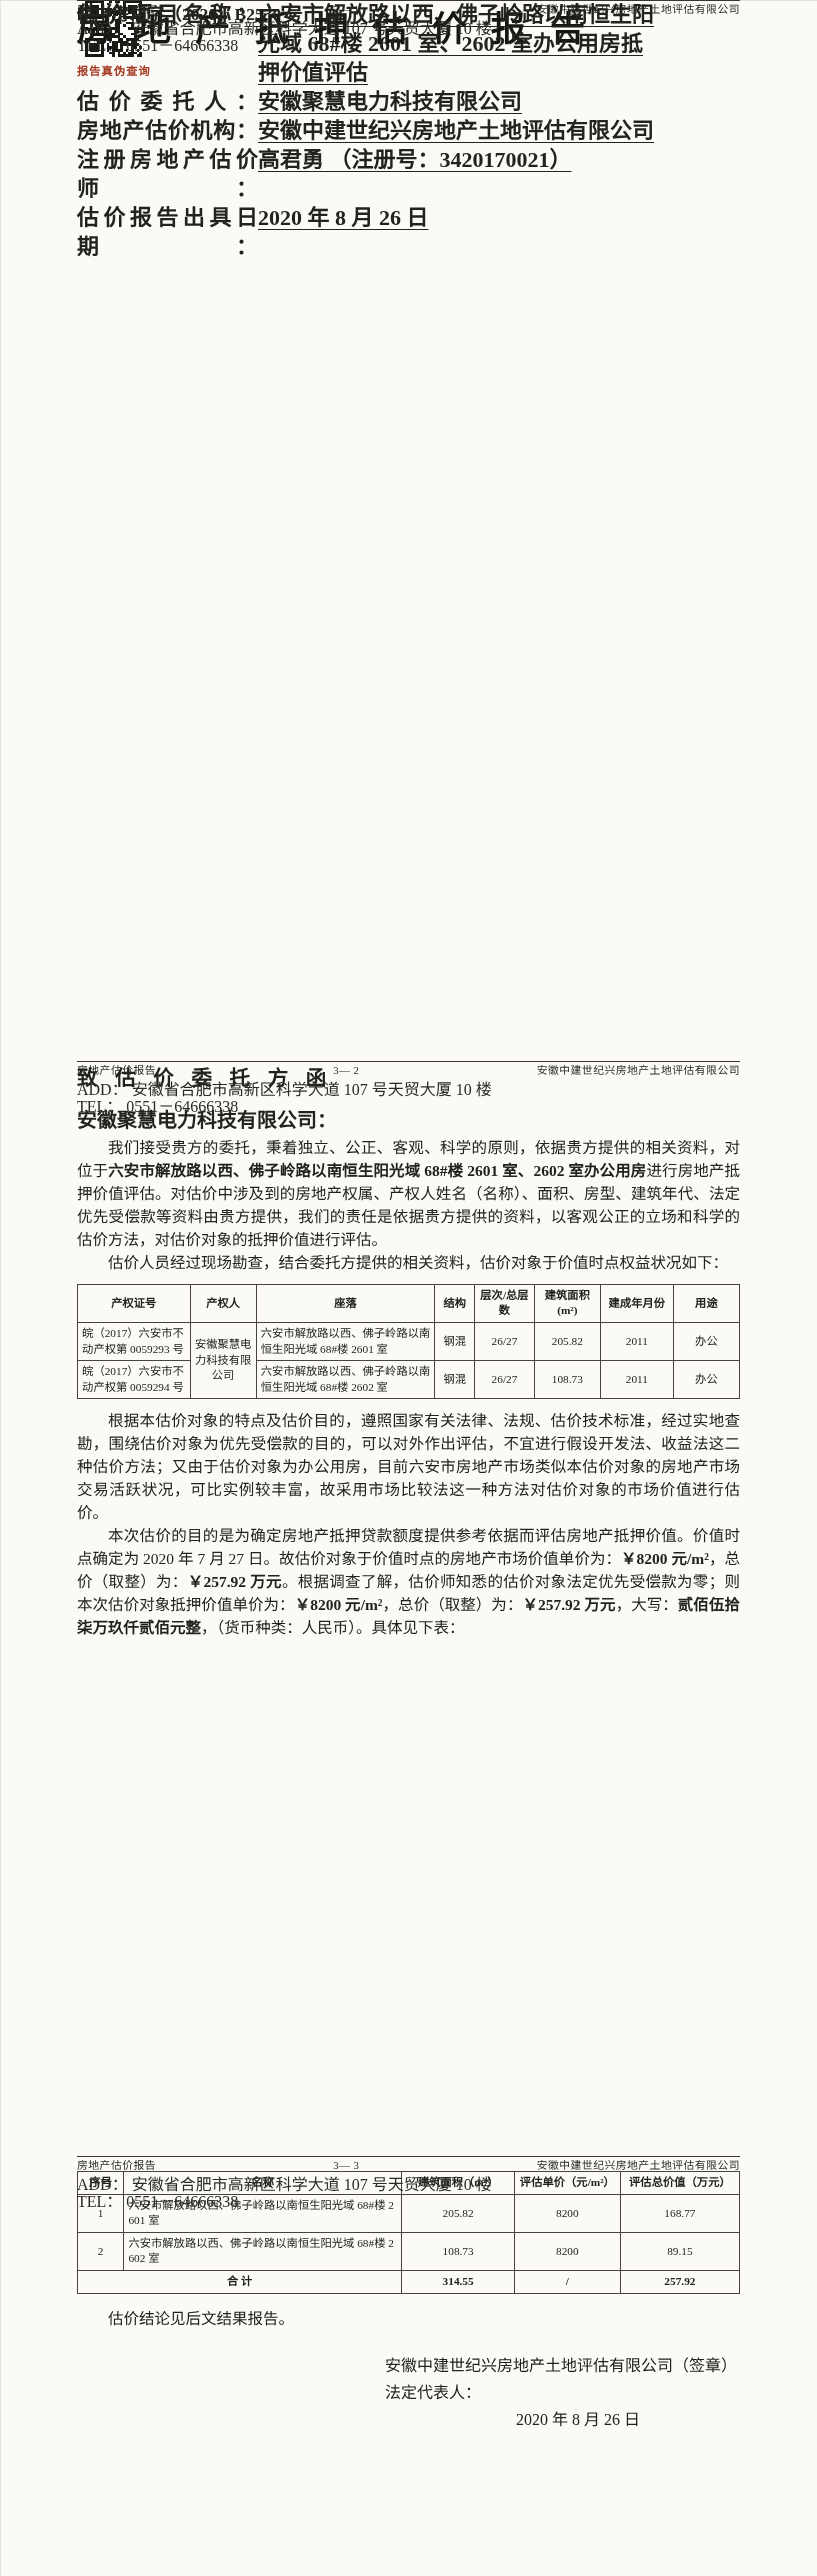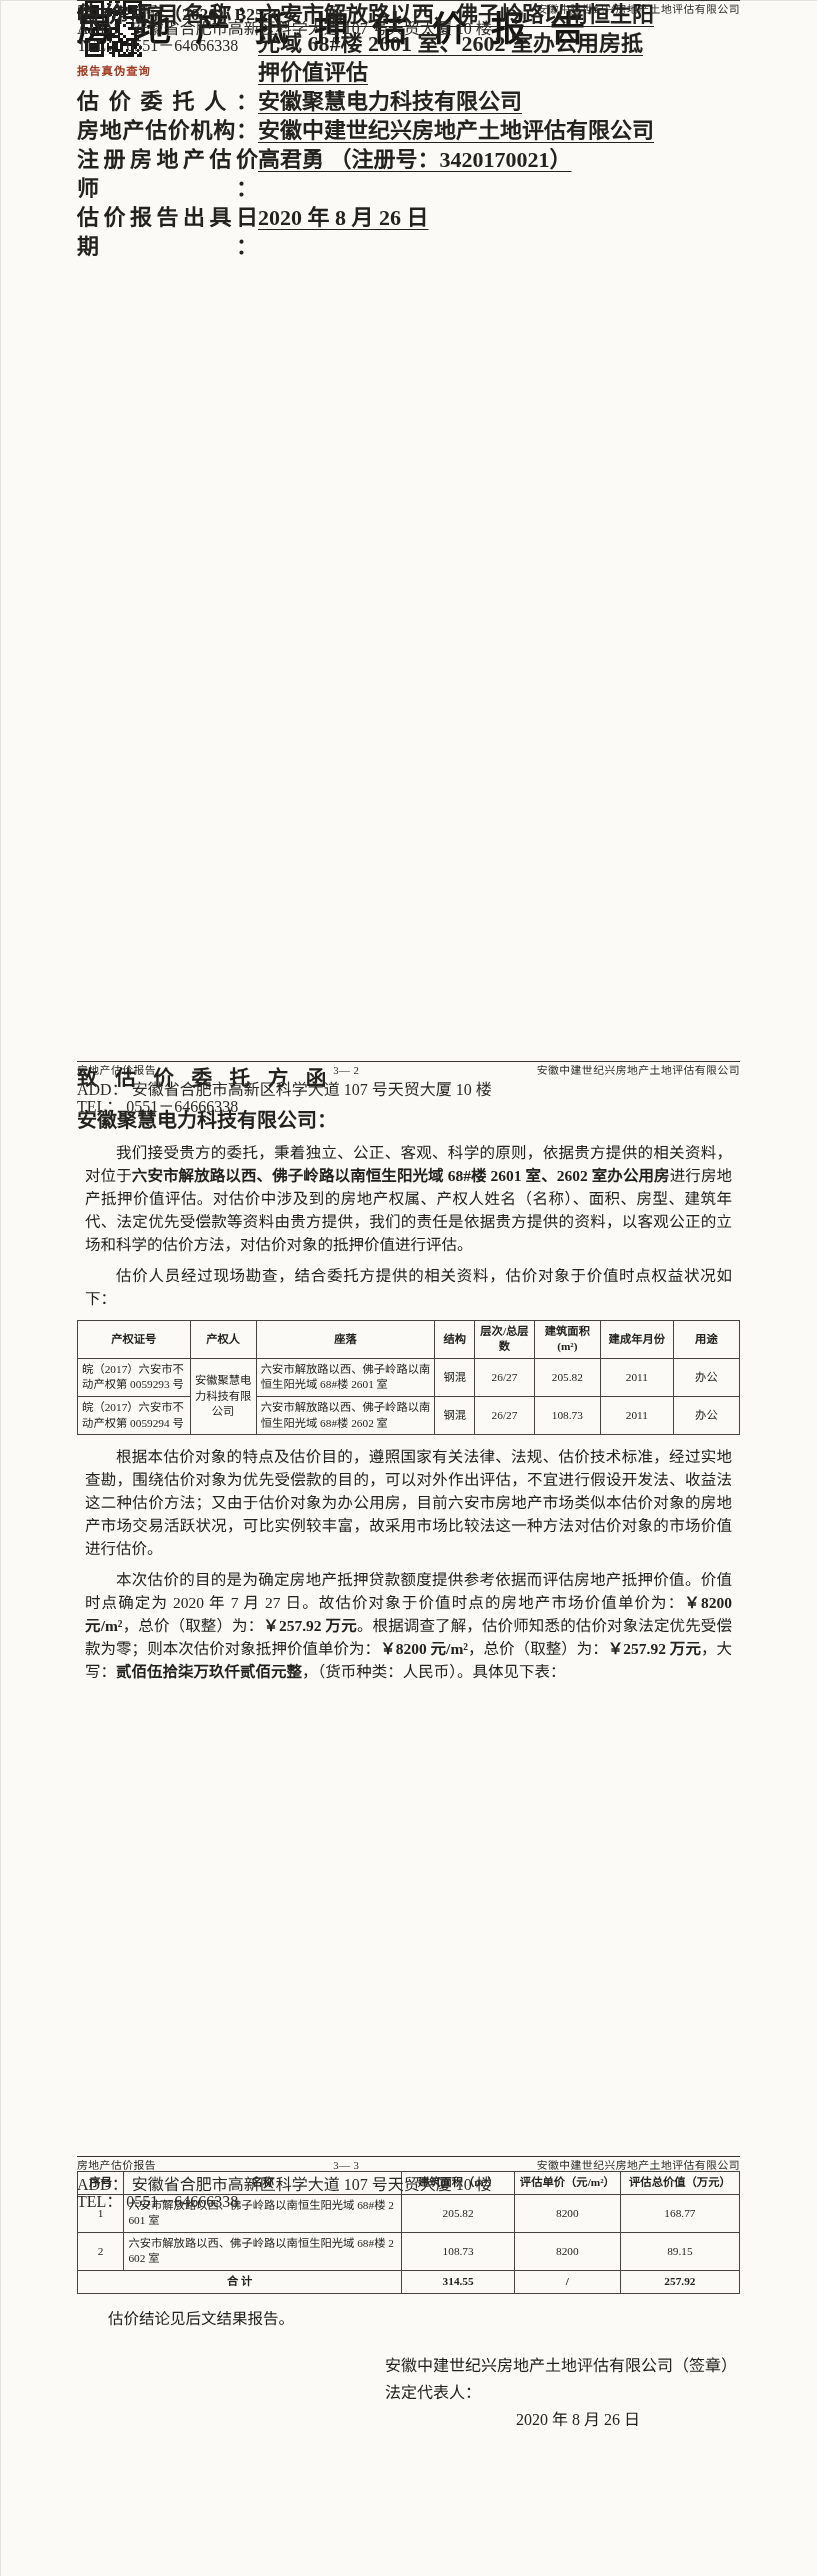--- a/index.html
+++ b/index.html
@@ -34,21 +34,21 @@
   .fields{position:absolute;top:1232;left:158;width:580px;font-size:22px;font-weight:bold}
   .frow{display:flex;line-height:29px}
   .flabel{flex:0 0 181px;text-align:justify;text-align-last:justify}
   .fvalue{flex:1 1 auto;min-width:0;text-decoration:underline;
           text-decoration-thickness:1.3px;text-underline-offset:3.6px}
 
   
   .letter{position:absolute;top:82;left:0;right:0}
   .letter-title{margin:0 0 13.4px;text-align:left;font-size:20.6px;font-weight:bold;letter-spacing:6.2px}
   .salutation{font-size:20px;font-weight:bold;margin:0 0 3.1px}
-  .para{font-size:15.5px;line-height:23px;text-align:justify;text-indent:2em;margin:8px}
+  .para{font-size:15.5px;line-height:23px;text-align:justify;text-indent:2em;margin:0}
   .para b{font-weight:bold}
 
   table.t{width:100%;border-collapse:collapse;table-layout:fixed;margin:9.3px 0}
   table.t th,table.t td{border:0.8px solid #46443c;padding:3.1px 4.1px;font-size:11.3px;
           line-height:15.5px;text-align:center;vertical-align:middle;word-break:break-all}
   table.t th{font-weight:bold}
   table.t td.tl{text-align:left}
   tr.total td{font-weight:bold}
 
   

